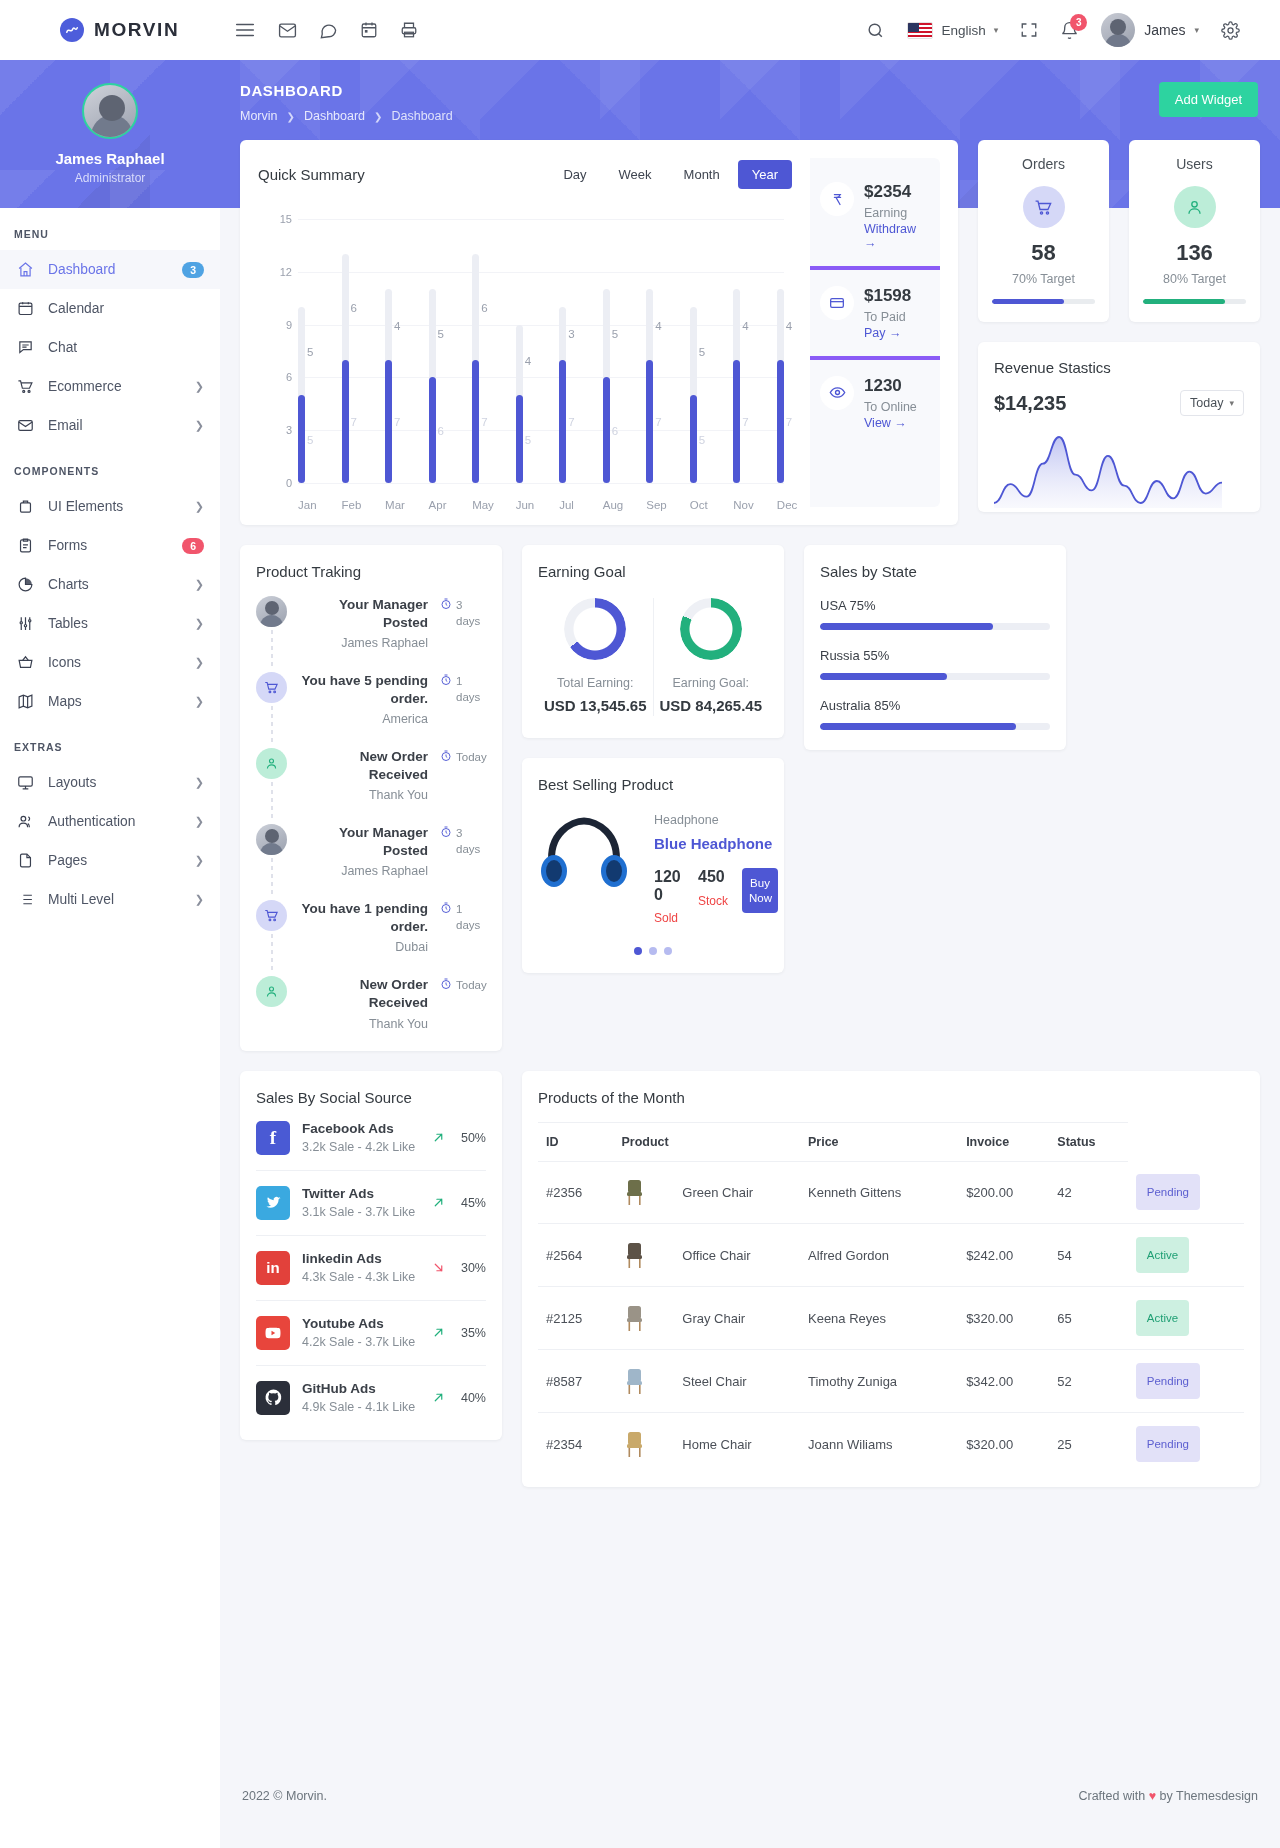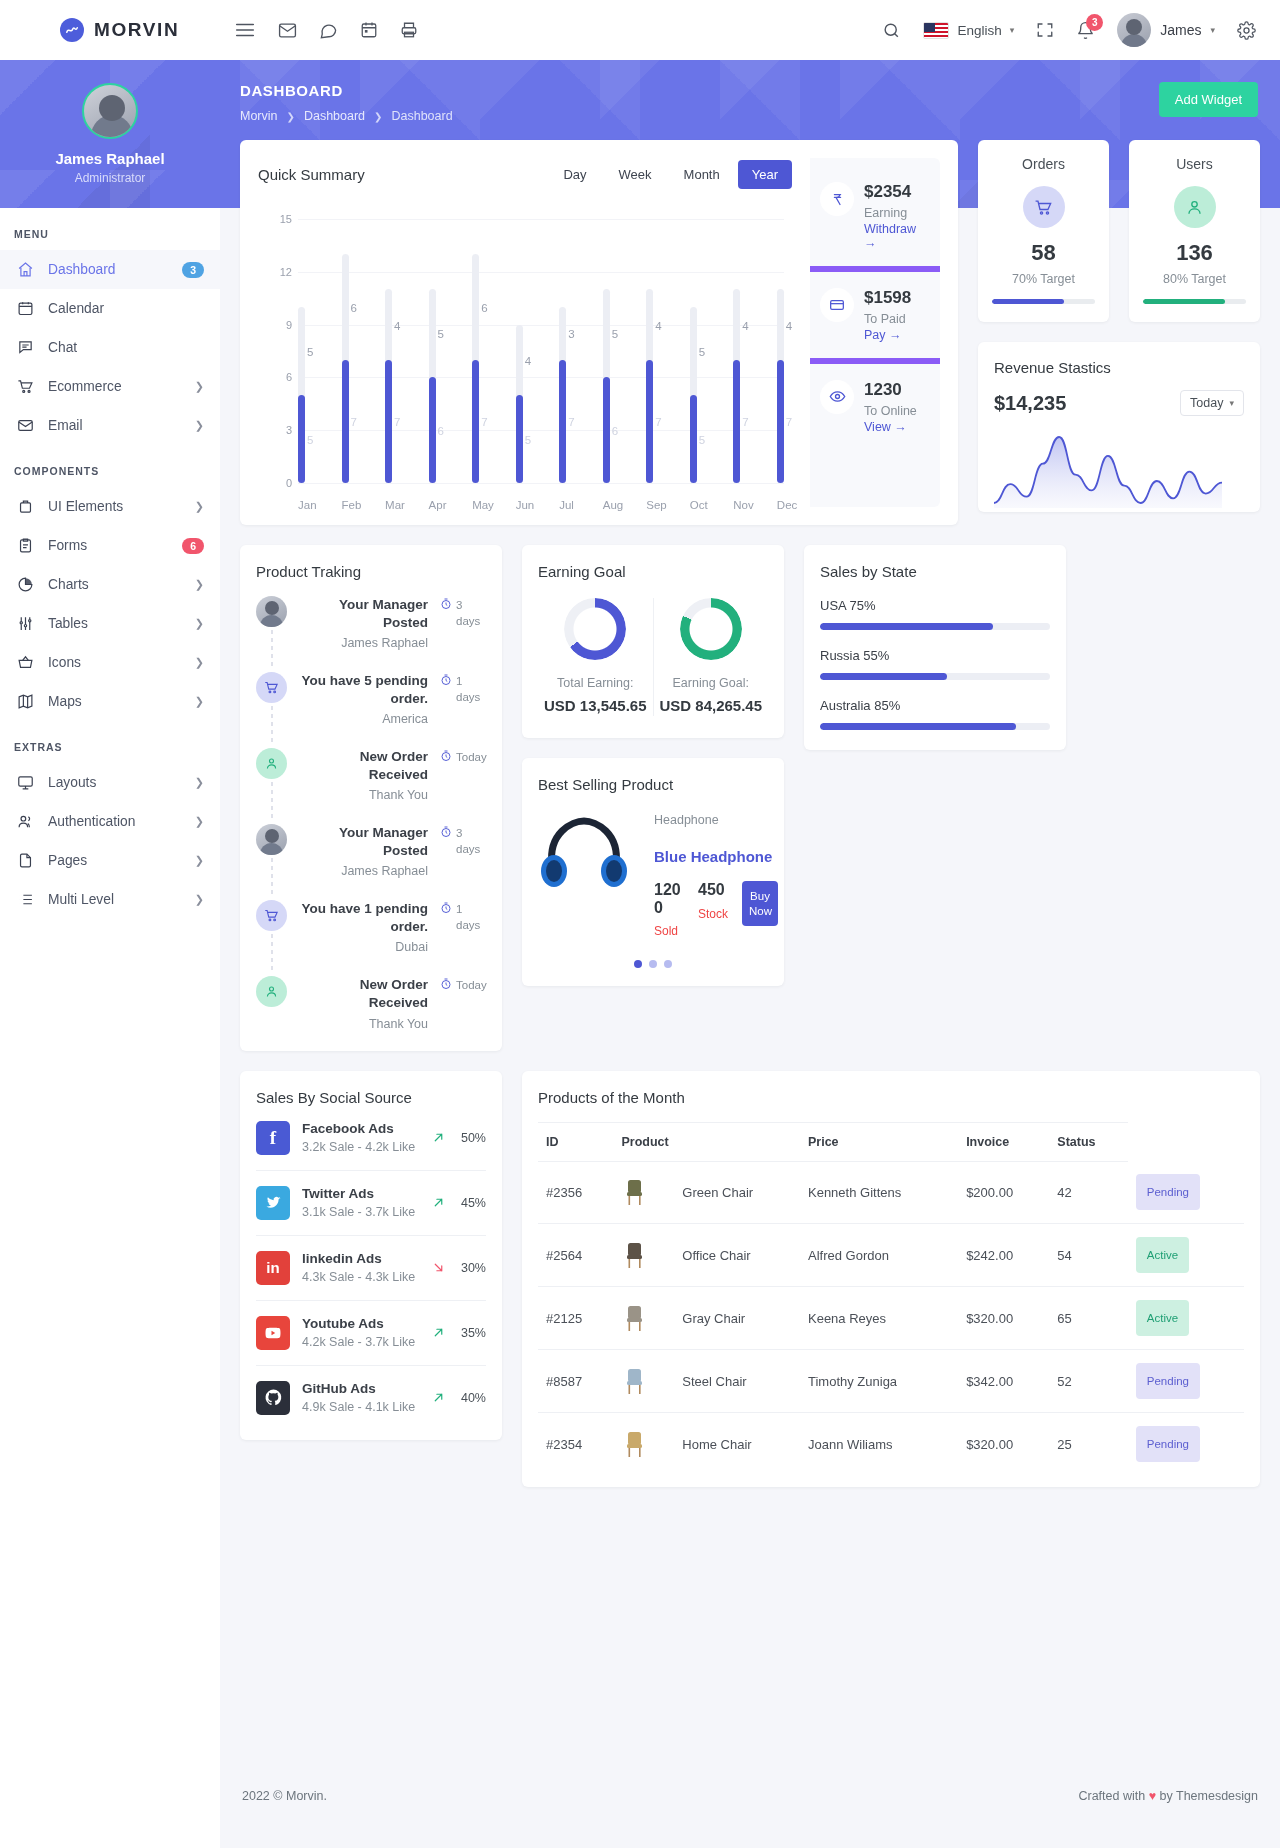--- a/index.html
+++ b/index.html
@@ -17,21 +17,21 @@
     position: relative; z-index: 30;
   }
   .brand { width: 220px; display: flex; align-items: center; gap: 10px; padding-left: 60px; }
   .brand-mark {
     width: 24px; height: 24px; border-radius: 50%;
     background: #4d5ddb; display: flex; align-items: center; justify-content: center;
   }
   .brand-name { font-size: 19px; letter-spacing: 1.6px; font-weight: 700; color: #2b2f3a; }
   .topbar-icons { display: flex; align-items: center; gap: 22px; margin-left: 14px; }
   .tb-ic { color: #4f5560; cursor: pointer; display: flex; }
-  .topbar-right { margin-left: auto; display: flex; align-items: center; gap: 22px; padding-right: 24px; }
+  .topbar-right { margin-left: auto; display: flex; align-items: center; gap: 22px; padding-right: 40px; }
   .lang { display: flex; align-items: center; gap: 8px; font-size: 13.5px; color: #495057; cursor: pointer; }
   .flag {
     width: 26px; height: 17px; border-radius: 2px; overflow: hidden; position: relative;
     background: repeating-linear-gradient(#cf142b 0 2px, #fff 2px 4px);
     border: 1px solid #e3e3e3;
   }
   .flag::before {
     content:""; position: absolute; left:0; top:0; width: 11px; height: 9px; background:#2a3560;
   }
   .caret { font-size: 9px; color:#777; }
@@ -156,21 +156,21 @@
   .bargrp { position: relative; width: 7px; height: 100%; }
   .bar-bg { position: absolute; bottom: 0; width: 7px; border-radius: 4px; background: #eceef4; }
   .bar-fg { position: absolute; bottom: 0; width: 7px; border-radius: 4px; background: #4e57d4; }
   .lab-top { position: absolute; font-size: 11.5px; color: #9aa0ad; left: 9px; }
   .lab-bot { position: absolute; font-size: 11.5px; color: #cfd3e0; left: 9px; }
   .xlabels { position: absolute; left: 40px; right: 8px; bottom: 0; display: flex; justify-content: space-between; }
   .xlab { font-size: 11.5px; color: #9aa0ad; width: 7px; text-align: center; }
 
   .qs-right { width: 130px; background: #f8f9fc; border-radius: 0 6px 6px 0; margin: 18px 18px 18px 0; padding: 8px 0; }
   .stat { display: flex; gap: 10px; padding: 16px 10px; }
-  .stat + .stat { border-top: 6px solid #8b5cf6; }
+  .stat + .stat { border-top: 4px solid #8b5cf6; }
   .stat-ic {
     width: 34px; height: 34px; border-radius: 50%; background: #fff; flex-shrink: 0;
     display:flex; align-items:center; justify-content:center; color:#4e57d4;
   }
   .stat-val { font-size: 17px; font-weight: 600; color: #343a40; }
   .stat-sub { font-size: 12.5px; color: #868e96; margin-top: 3px; line-height:1.35; }
   .stat-link { font-size: 12.5px; color: #4e57d4; cursor: pointer; }
 
   
   .side-col { width: 282px; display: flex; flex-direction: column; gap: 20px; }
@@ -234,21 +234,21 @@
   .state { margin-top: 18px; }
   .state-lab { font-size: 13px; color: #3b4048; font-weight: 500; }
   .state-bar { height: 7px; background: #eceef4; border-radius: 4px; margin-top: 10px; overflow:hidden; }
   .state-bar > i { display:block; height:100%; border-radius:4px; background:#4e57d4; }
 
   
   .bsp { width: 262px; padding: 18px 16px 18px; }
   .bsp-body { display:flex; gap: 24px; margin-top: 20px; align-items:flex-start; }
   .headphone { width: 92px; height: 80px; position: relative; flex-shrink:0; }
   .bsp-cat { font-size: 12.5px; color: #868e96; }
-  .bsp-name { font-size: 15px; color: #4e57d4; font-weight: 600; margin-top: 21px; }
+  .bsp-name { font-size: 15px; color: #4e57d4; font-weight: 600; margin-top: 8px; }
   .bsp-stats { display:flex; gap: 12px; margin-top: 16px; align-items:flex-start; }
   .bsp-st { width: 32px; }
   .bsp-n { font-size: 16px; font-weight: 600; color:#343a40; line-height:1.1; word-break: break-all; }
   .bsp-l { font-size: 12px; color:#ef4444; margin-top: 8px; word-break: break-all; }
   .buy {
     background:#4e57d4; color:#fff; border:none; border-radius:4px; font-size: 11.5px;
     padding: 8px 7px; cursor:pointer; line-height:1.25; width: 36px;
   }
   .dots { display:flex; gap: 7px; justify-content:center; margin-top: 22px; }
   .dot { width: 8px; height: 8px; border-radius:50%; background:#b6bbf0; }

